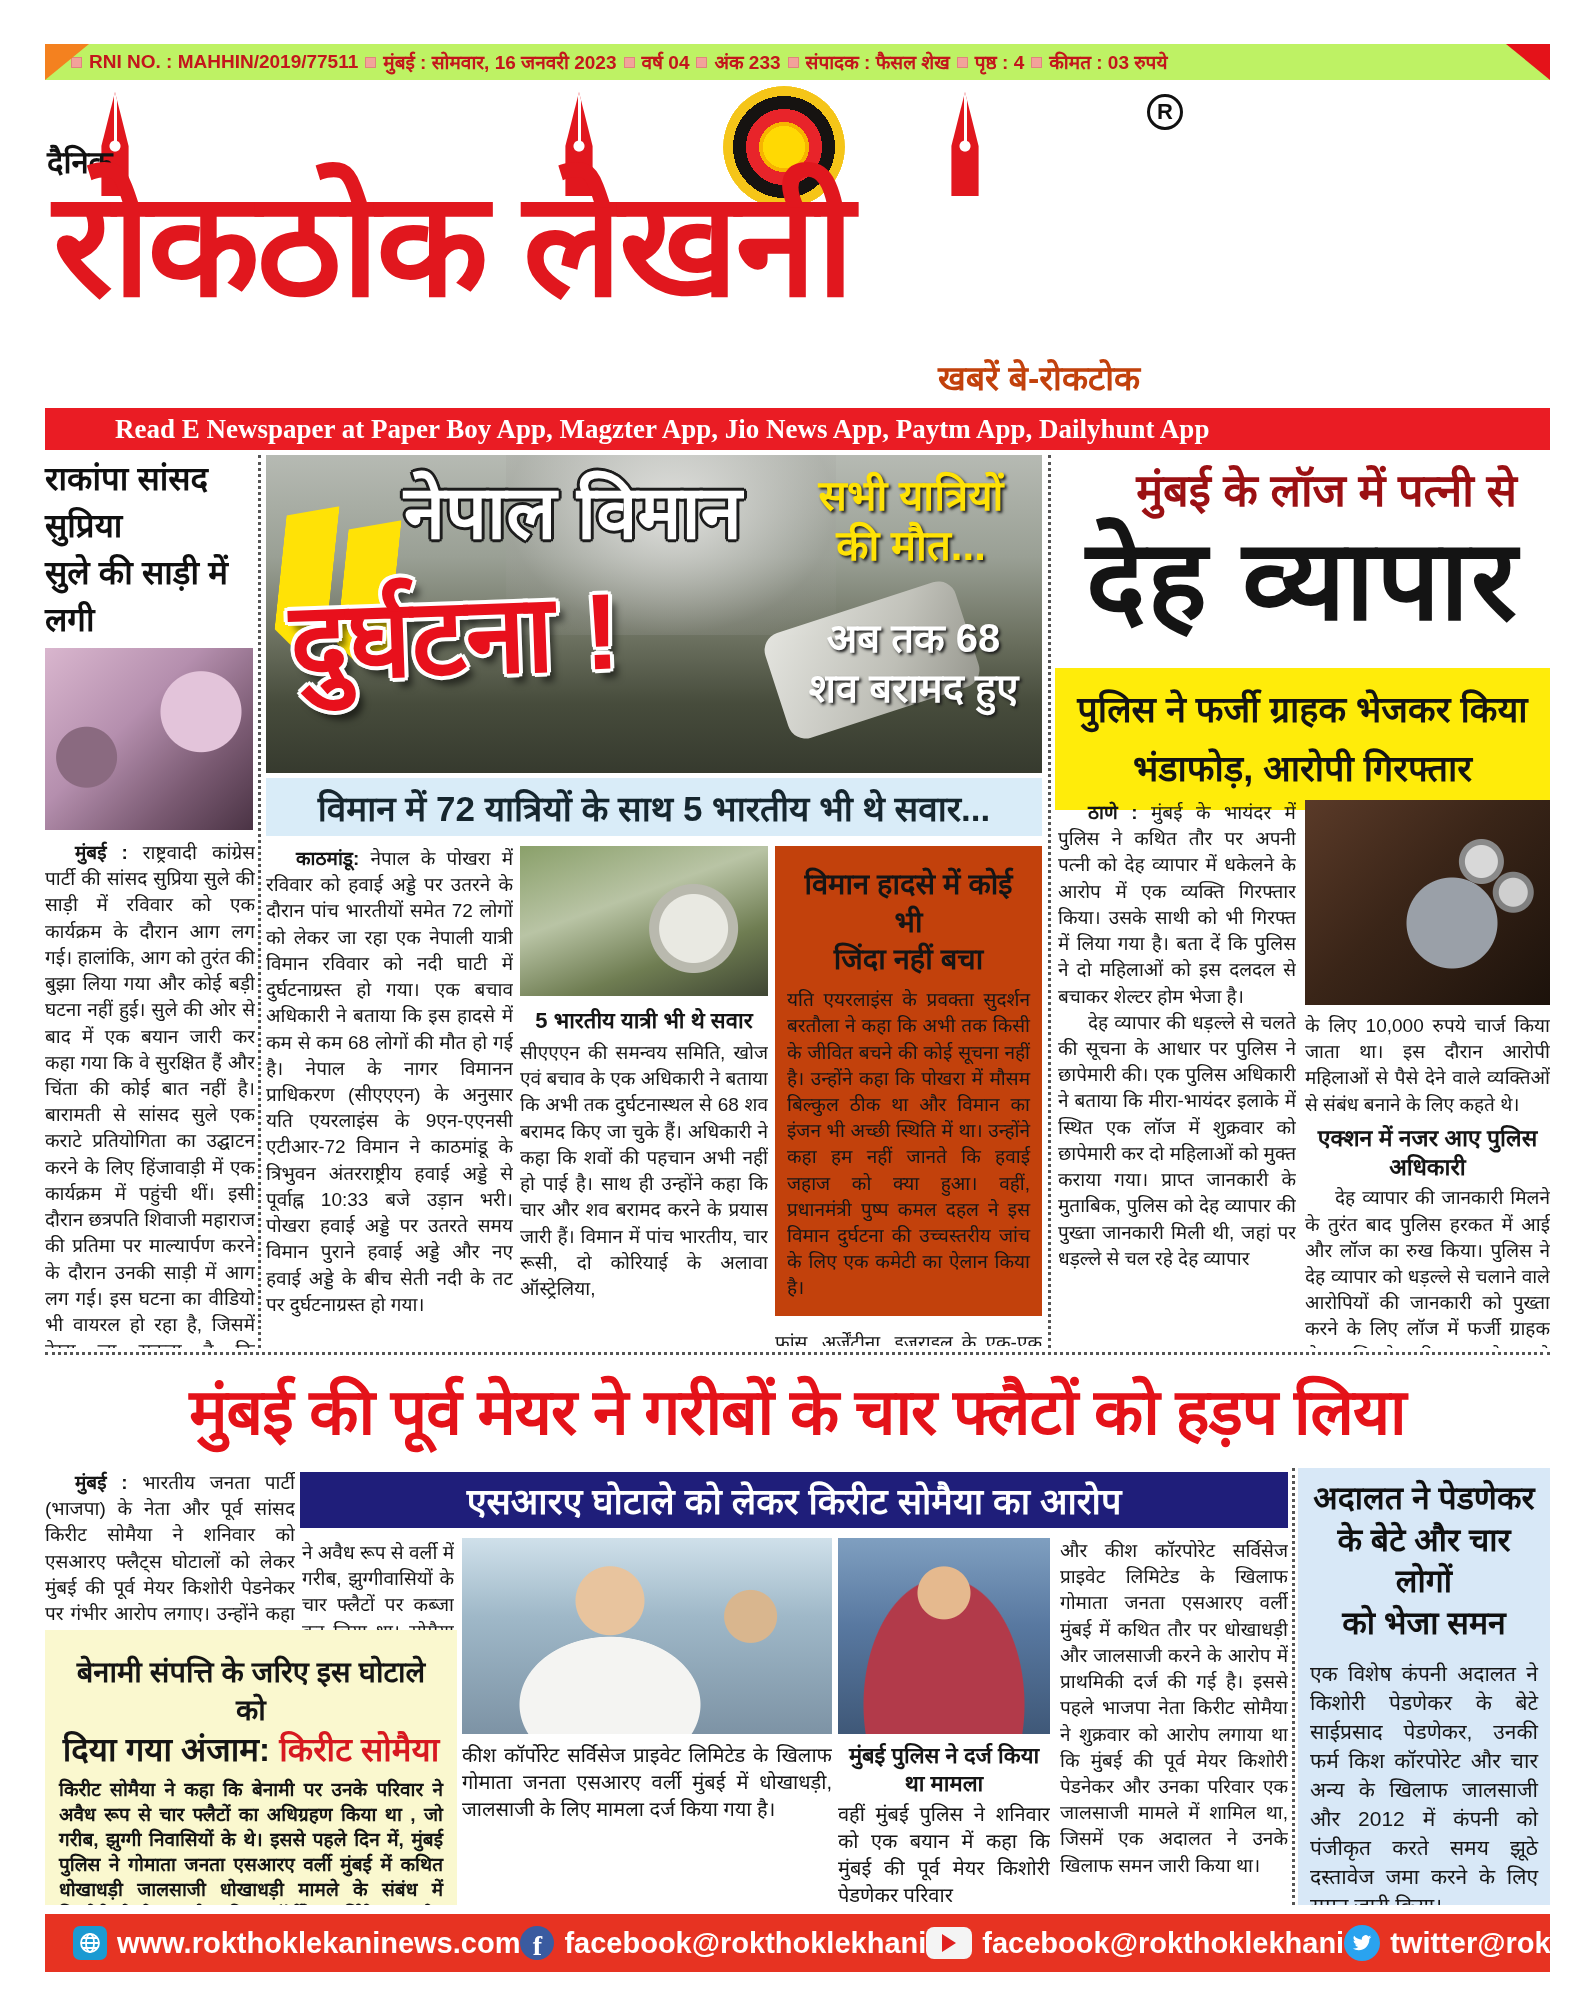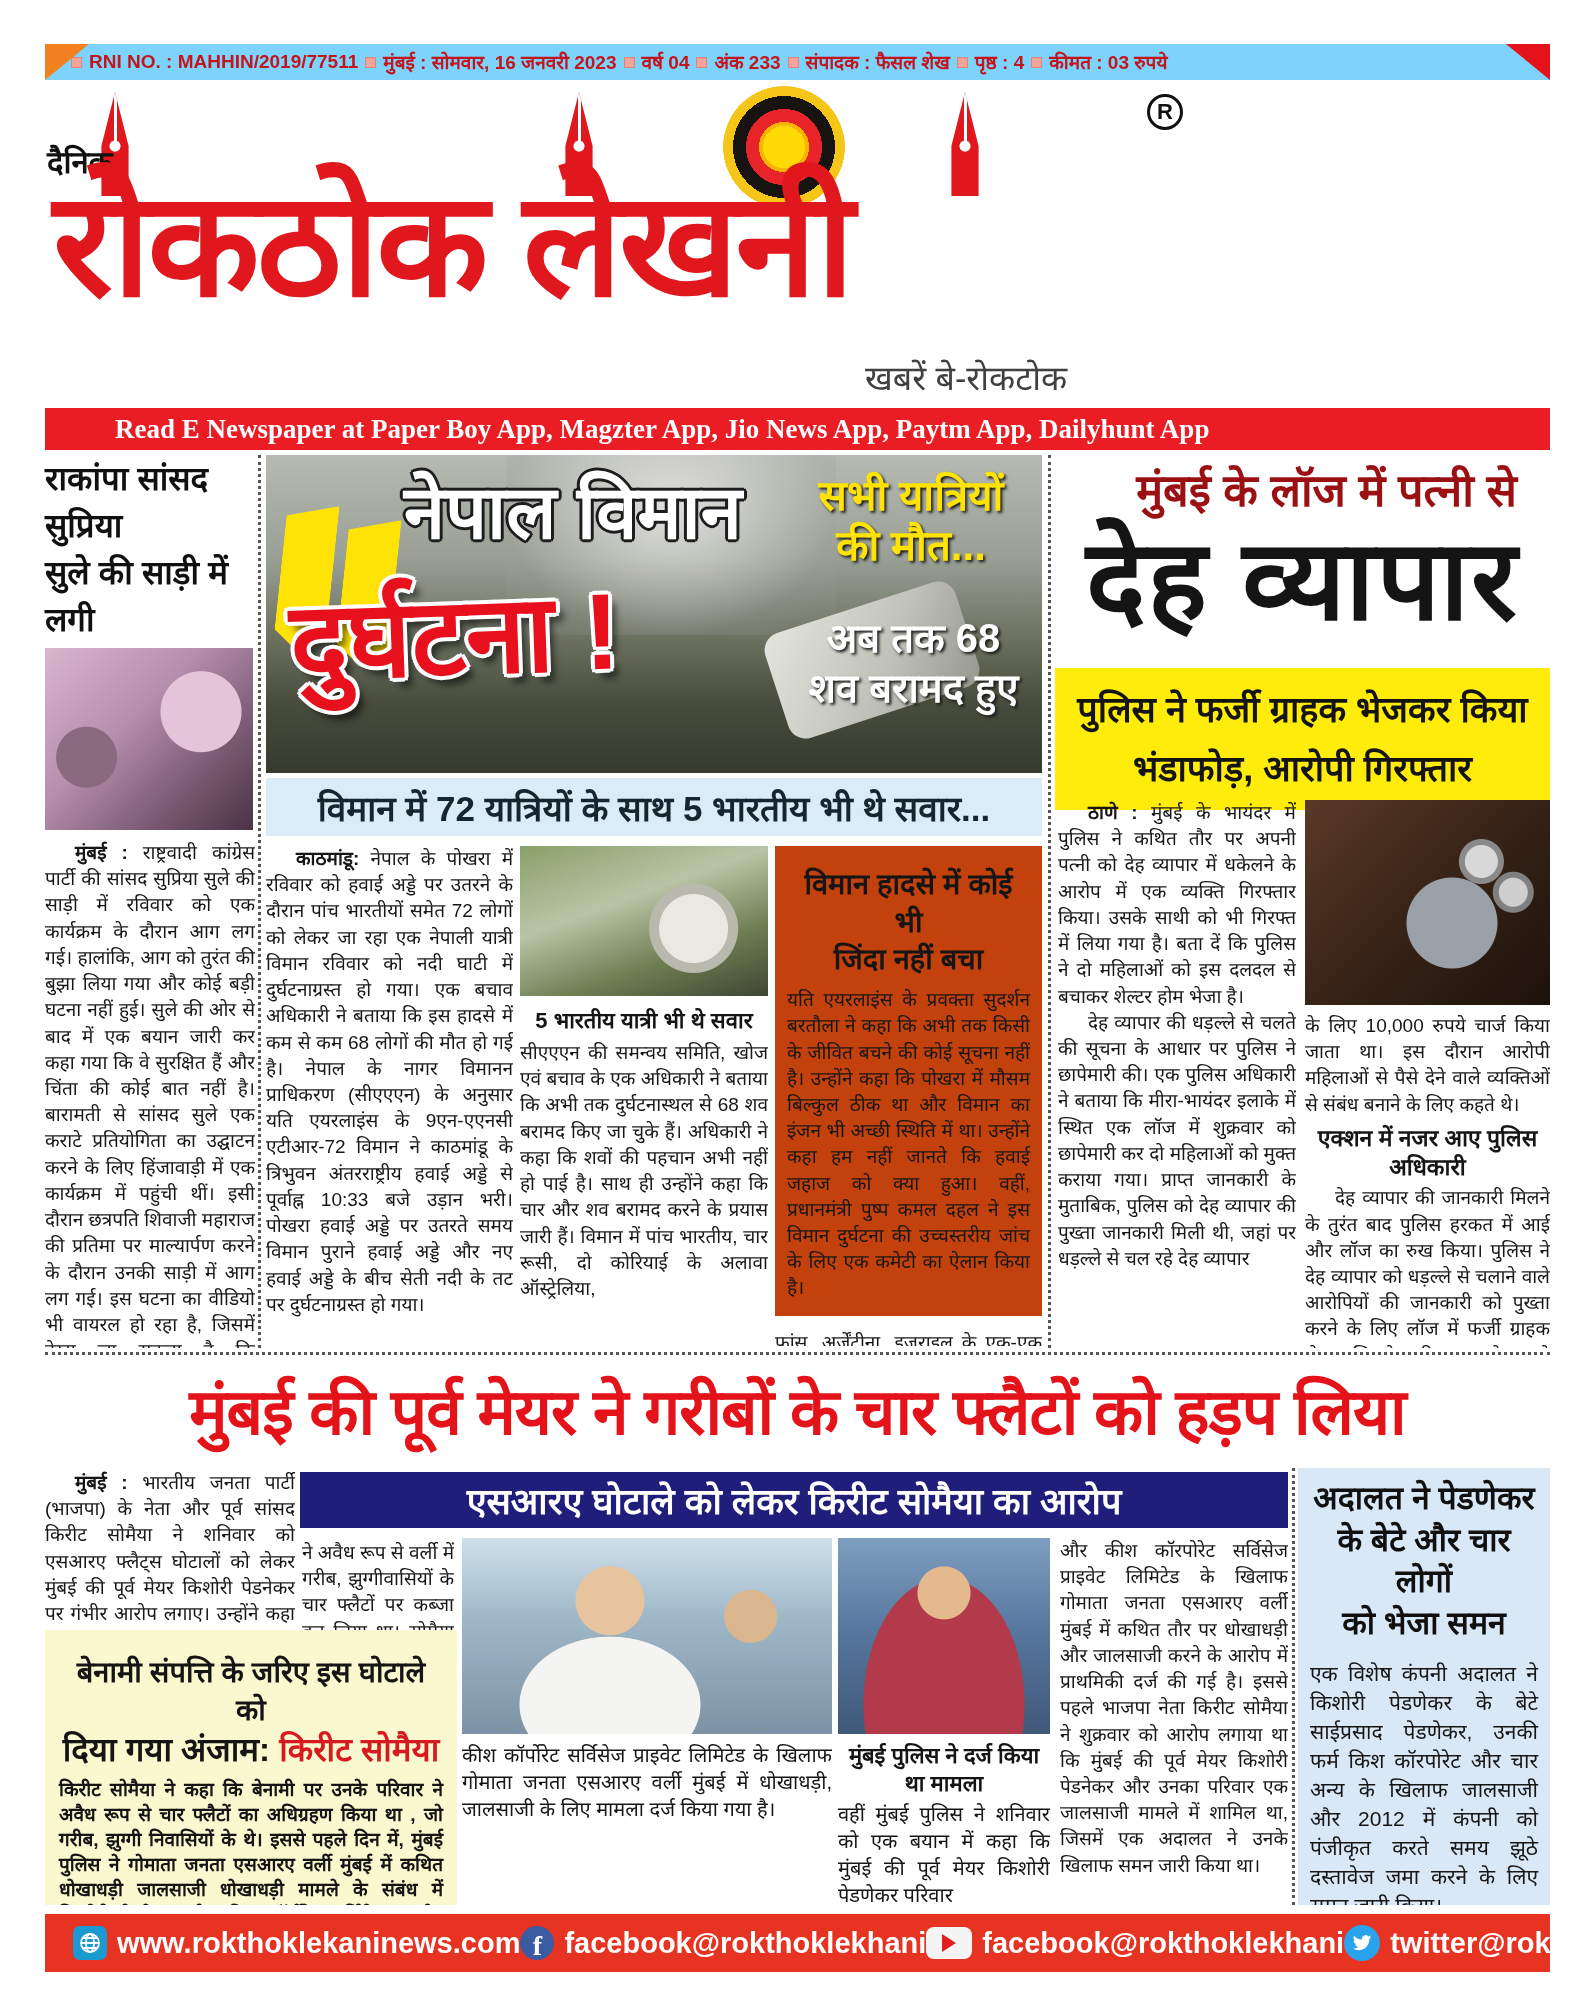--- a/index.html
+++ b/index.html
@@ -1,39 +1,39 @@
 <!DOCTYPE html>
 <html><head>
 <meta charset="utf-8">
 <style>
   *{box-sizing:border-box;margin:0;padding:0}
   body{background:#d8d8d8;font-family:"Liberation Sans","DejaVu Sans",sans-serif}
   .page{position:relative;width:1595px;height:2008px;background:#fff;margin:0 auto;overflow:hidden;color:#151515}
   .abs{position:absolute}
 
   
-  .topbar{left:45px;top:44px;width:1505px;height:36px;background:#7dd3fc;display:flex;align-items:center;gap:7px;padding:0 26px;overflow:hidden}
+  .topbar{left:45px;top:44px;width:1505px;height:36px;background:#bef264;display:flex;align-items:center;gap:7px;padding:0 26px;overflow:hidden}
   .topbar-item{color:#c3161c;font-weight:bold;font-size:19px;white-space:nowrap}
   .sq{width:11px;height:11px;background:#f2a39a;border:1px solid #e0857c;flex:none}
   .tri-left{left:45px;top:44px;width:44px;height:36px;background:#f4811f;clip-path:polygon(0 0,100% 0,0 100%)}
   .tri-right{left:1506px;top:44px;width:44px;height:36px;background:#e41219;clip-path:polygon(100% 0,0 0,100% 100%)}
 
   
   .masthead{left:45px;top:82px;width:1505px;height:322px;overflow:visible}
   .daily{left:2px;top:58px;font-size:31px;font-weight:bold;color:#111}
   .mast-title{left:8px;top:64px;width:1180px;font-size:146px;line-height:1.35;font-weight:800;color:#e1171e;letter-spacing:-3px;white-space:nowrap}
   .nib{width:40px;height:104px;background:
      radial-gradient(circle at 50% 52%,#fff 0 5px,transparent 6px),
      linear-gradient(#fff,#fff) 50% 0/3px 50px no-repeat,#e1171e;
      clip-path:polygon(50% 0,84% 52%,84% 100%,16% 100%,16% 52%)}
   .n1{left:50px;top:10px}.n2{left:514px;top:10px}.n3{left:900px;top:10px}
   .sun{left:678px;top:4px;width:122px;height:122px;border-radius:50%;background:
      radial-gradient(circle,#ffd903 0 21px,#f7b500 21px 25px,#e8242a 25px 38px,#161311 38px 51px,#f5c518 51px 61px,transparent 61px)}
   .reg{left:1102px;top:12px;width:36px;height:36px;border:3px solid #111;border-radius:50%;display:flex;align-items:center;justify-content:center;font-size:22px;font-weight:bold;color:#111}
-  .tagline{left:820px;top:272px;width:348px;text-align:left;font-size:34px;font-weight:normal;color:#404040;white-space:nowrap}
+  .tagline{left:820px;top:272px;width:348px;text-align:center;font-size:34px;font-weight:bold;color:#c2410c;white-space:nowrap}
 
   
   .appbanner{left:45px;top:408px;width:1505px;height:42px;background:#ea1c24;display:flex;align-items:center;padding-left:70px;overflow:hidden}
   .appbanner span{color:#fff;font-weight:bold;font-size:27px;font-family:"Liberation Serif","DejaVu Serif",serif;white-space:nowrap}
 
   
   .bodytext{font-size:19px;line-height:1.38;text-align:justify;color:#161616}
   .bodytext .dl{font-weight:bold}
   .indent{text-indent:30px}
   .subhead{font-weight:bold;text-align:center;font-size:23px;line-height:1.25;margin:6px 0 4px}

